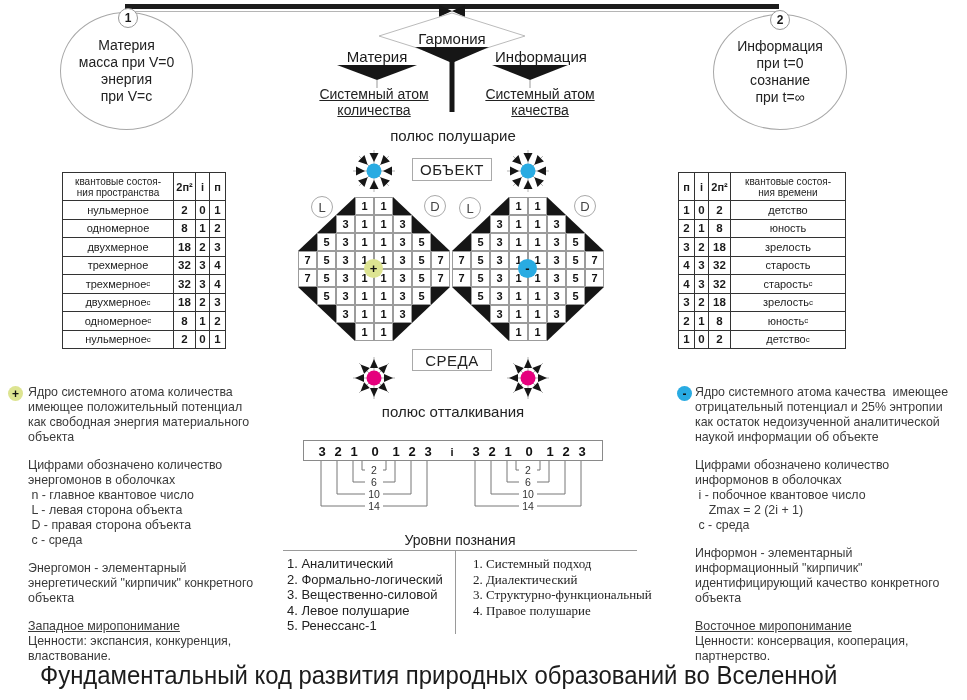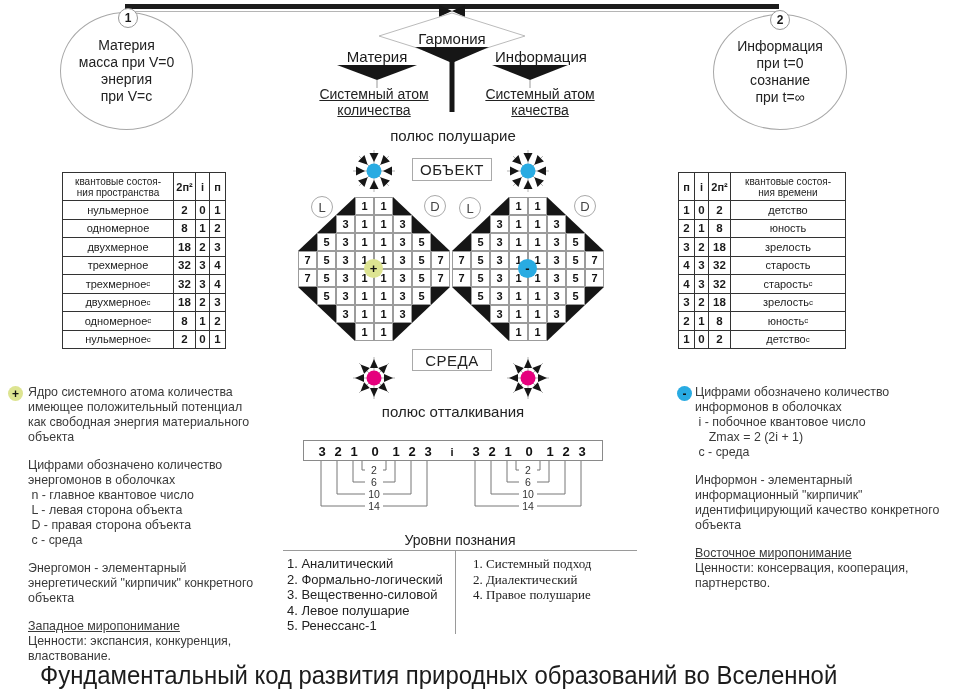--- a/index.html
+++ b/index.html
@@ -519,20 +519,21 @@
   <div class="abs cog-list" id="cog-left">
       <div>1. Аналитический</div>
       <div>2. Формально-логический</div>
       <div>3. Вещественно-силовой</div>
       <div>4. Левое полушарие</div>
       <div>5. Ренессанс-1</div>
     </div>
   <div class="abs cog-list" id="cog-right">
       <div>1. Системный подход</div>
       <div>2. Диалектический</div>
+      <div>3. Структурно-функциональный</div>
       <div>4. Правое полушарие</div>
     </div>
 
   <div class="abs bullet" id="bullet-left" style="background: rgb(221, 228, 145);">+</div>
   <div class="abs notes" id="notes-left">
       <div class="note">Ядро системного атома количества
 имеющее положительный потенциал
 как свободная энергия материального
 объекта</div>
       <div class="note">Цифрами обозначено количество
@@ -543,20 +544,24 @@
  с - среда</div>
       <div class="note">Энергомон - элементарный
 энергетический "кирпичик" конкретного
 объекта</div>
       <div class="note u">Западное миропонимание</div>
       <div class="note">Ценности: экспансия, конкуренция,
 властвование.</div>
     </div>
   <div class="abs bullet" id="bullet-right" style="background: rgb(41, 171, 226);">-</div>
   <div class="abs notes" id="notes-right">
+      <div class="note">Ядро системного атома качества  имеющее
+отрицательный потенциал и 25% энтропии
+как остаток недоизученной аналитической
+наукой информации об объекте</div>
       <div class="note">Цифрами обозначено количество
 информонов в оболочках
  i - побочное квантовое число
     Zmax = 2 (2i + 1)
  с - среда</div>
       <div class="note">Информон - элементарный
 информационный "кирпичик"
 идентифицирующий качество конкретного
 объекта</div>
       <div class="note u">Восточное миропонимание</div>

